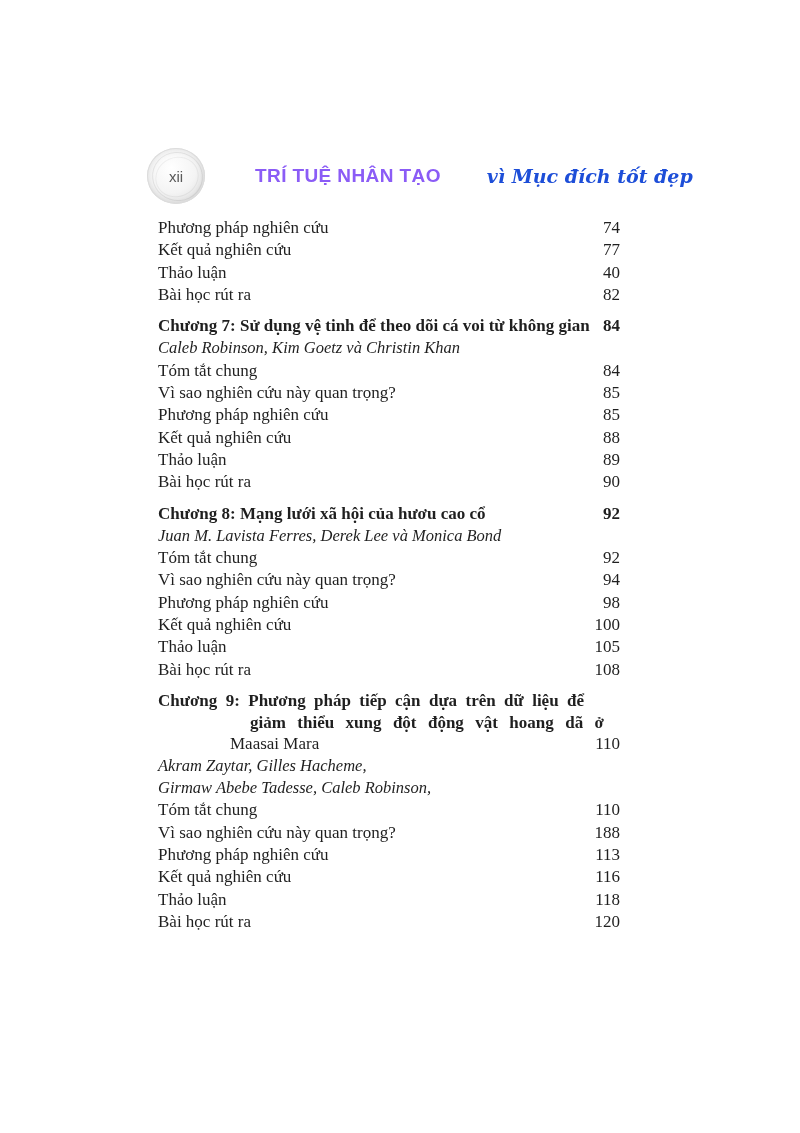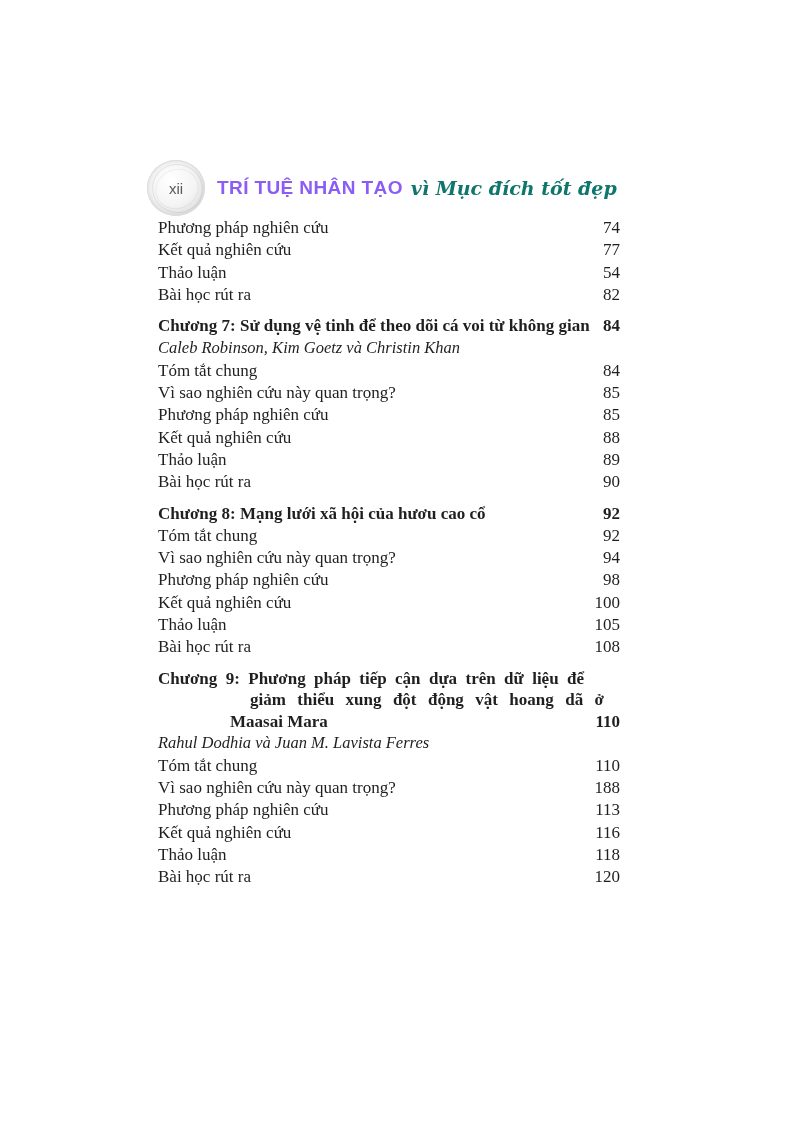--- a/index.html
+++ b/index.html
@@ -8,23 +8,24 @@
     background: #ffffff;
     font-family: "Liberation Serif", "DejaVu Serif", serif;
     color: #1f1f1f;
     position: relative;
     overflow: hidden;
   }
 
   
   .header {
     position: absolute;
-    top: 160px; left: 147px;
+    top: 148px; left: 147px;
     display: flex;
     align-items: center;
+    gap: 38px;
   }
   .globe {
     width: 58px; height: 56px;
     border-radius: 50%;
     position: relative;
     display: flex; align-items: center; justify-content: center;
     background: radial-gradient(circle at 42% 36%, #ffffff 0%, #f4f4f4 50%, #e3e3e3 78%, #f0f0f0 100%);
     box-shadow: inset 0 0 0 1px #dcdcdc, inset 0 0 9px rgba(0,0,0,0.10);
     flex: none;
   }
@@ -55,21 +56,21 @@
     letter-spacing: 0.4px;
     color: #8b5cf6;
     margin-left: 12px;
     white-space: nowrap;
   }
   .title-script {
     font-family: "DejaVu Serif", serif;
     font-style: italic;
     font-weight: bold;
     font-size: 19px;
-    color: #0f766e;
+    color: #1d4ed8;
     margin-left: 8px;
     white-space: nowrap;
   }
 
   
   .toc {
     position: absolute;
     top: 217px; left: 158px;
     width: 462px;
     font-size: 17px;
@@ -112,21 +113,21 @@
     margin-left: 92px;
     text-align: justify;
     text-align-last: justify;
     line-height: 21.6px;
     word-spacing: 2px;
   }
   .ch9-line3 {
     display: flex;
     justify-content: space-between;
     align-items: baseline;
-    font-weight: bold;
+    font-weight: normal;
     line-height: 21.6px;
   }
   .ch9-line3 .label { margin-left: 72px; }
 </style>
 </head>
 <body>
 
 <div class="header">
   <div class="globe">
     <span class="page-marker">xii</span>
@@ -140,21 +141,21 @@
   <div class="row">
     <span class="label">Phương pháp nghiên cứu</span>
     <span class="num">74</span>
   </div>
   <div class="row">
     <span class="label">Kết quả nghiên cứu</span>
     <span class="num">77</span>
   </div>
   <div class="row">
     <span class="label">Thảo luận</span>
-    <span class="num">54</span>
+    <span class="num">40</span>
   </div>
   <div class="row">
     <span class="label">Bài học rút ra</span>
     <span class="num">82</span>
   </div>
 
   <div class="row chapter-title-row">
     <span class="label">Chương 7: Sử dụng vệ tinh để theo dõi cá voi từ không gian</span>
     <span class="num">84</span>
   </div>
@@ -181,20 +182,21 @@
   </div>
   <div class="row">
     <span class="label">Bài học rút ra</span>
     <span class="num">90</span>
   </div>
 
   <div class="row chapter-title-row">
     <span class="label">Chương 8: Mạng lưới xã hội của hươu cao cổ</span>
     <span class="num">92</span>
   </div>
+  <div class="authors">Juan M. Lavista Ferres, Derek Lee và Monica Bond</div>
   <div class="row">
     <span class="label">Tóm tắt chung</span>
     <span class="num">92</span>
   </div>
   <div class="row">
     <span class="label">Vì sao nghiên cứu này quan trọng?</span>
     <span class="num">94</span>
   </div>
   <div class="row">
     <span class="label">Phương pháp nghiên cứu</span>
@@ -212,21 +214,22 @@
     <span class="label">Bài học rút ra</span>
     <span class="num">108</span>
   </div>
 
   <div class="ch9-line1">Chương 9: Phương pháp tiếp cận dựa trên dữ liệu để</div>
   <div class="ch9-line2">giảm thiểu xung đột động vật hoang dã ở</div>
   <div class="ch9-line3">
     <span class="label">Maasai Mara</span>
     <span class="num">110</span>
   </div>
-  <div class="authors">Rahul Dodhia và Juan M. Lavista Ferres</div>
+  <div class="authors">Akram Zaytar, Gilles Hacheme,</div>
+  <div class="authors">Girmaw Abebe Tadesse, Caleb Robinson,</div>
   <div class="row">
     <span class="label">Tóm tắt chung</span>
     <span class="num">110</span>
   </div>
   <div class="row">
     <span class="label">Vì sao nghiên cứu này quan trọng?</span>
     <span class="num">188</span>
   </div>
   <div class="row">
     <span class="label">Phương pháp nghiên cứu</span>

